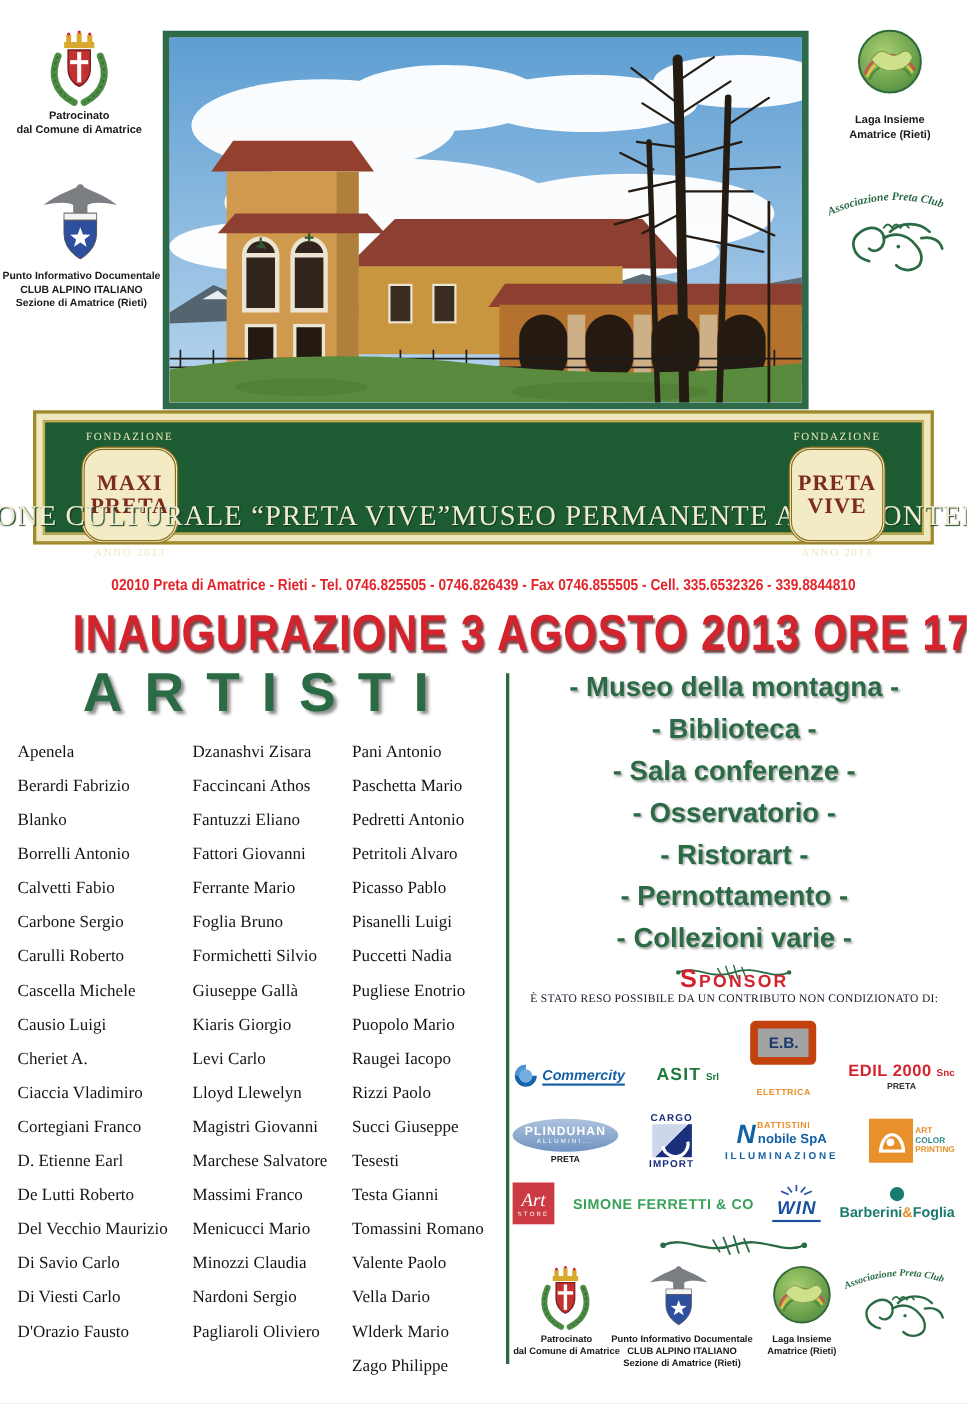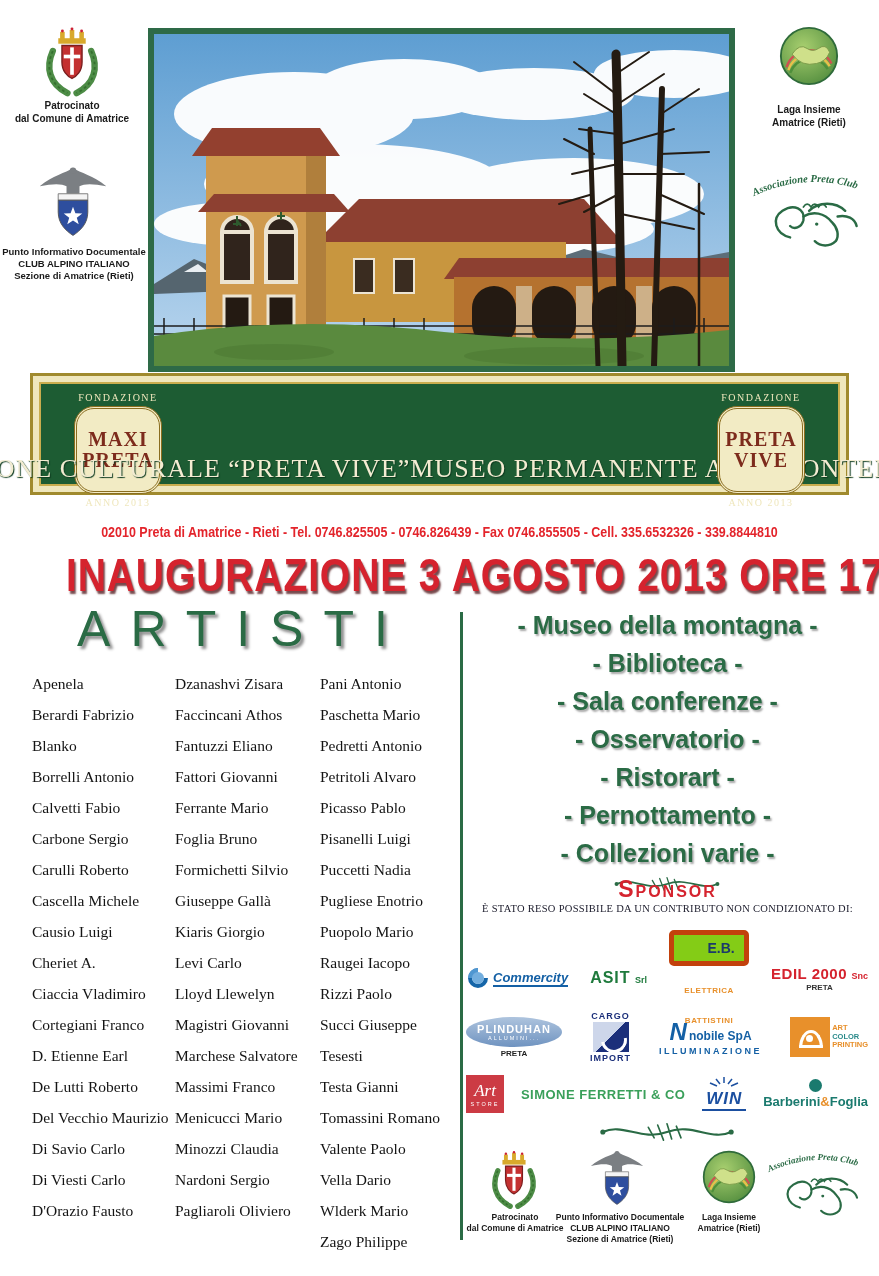--- a/index.html
+++ b/index.html
@@ -35,48 +35,48 @@
                 letter-spacing:1px;white-space:nowrap;text-shadow:1px 1px 1px #0d3a1e;}
 
   
   .contact-line{left:0;top:524px;width:879px;text-align:center;color:#e3242b;font-weight:bold;
                 font-size:14.5px;white-space:nowrap;transform:scaleX(0.86);transform-origin:center;}
   .headline{left:0;top:548px;width:879px;text-align:center;color:#d5232e;font-weight:bold;
             font-size:46px;letter-spacing:1px;white-space:nowrap;transform:scaleX(0.85);
             transform-origin:center;text-shadow:2px 3px 2px rgba(72,12,16,0.75);}
 
   
-  .artisti-title{left:30px;top:600px;width:425px;text-align:center;color:#2a6b45;font-weight:normal;
+  .artisti-title{left:30px;top:600px;width:425px;text-align:center;color:#2a6b45;font-weight:bold;
                  font-size:50px;letter-spacing:20px;white-space:nowrap;
                  text-shadow:3px 3px 3px rgba(0,0,0,0.45);}
   .artist-col{top:668px;width:150px;font-family:"Liberation Serif",serif;font-size:15.5px;color:#141414;}
   .artist-col div{line-height:31px;white-space:nowrap;}
-  .col1{left:32px;} .col2{left:175px;} .col3{left:320px;}
+  .col1{left:16px;} .col2{left:175px;} .col3{left:320px;}
   .divider-vert{left:460px;top:612px;width:3px;height:628px;background:#2a6b45;}
 
   
   .amenities{left:470px;top:606px;width:395px;text-align:center;}
   .amenities div{font-size:25px;font-weight:bold;color:#2a6b45;line-height:38px;white-space:nowrap;
                  text-shadow:1.5px 1.5px 2px rgba(0,0,0,0.35);}
   .sponsor-note{left:470px;top:903px;width:395px;text-align:center;font-family:"Liberation Serif",serif;
                 font-size:10.5px;color:#1a1a2a;letter-spacing:0.3px;}
   .sponsor-title{left:470px;top:876px;width:395px;text-align:center;color:#d5232e;font-weight:bold;
                  font-size:23px;font-variant:small-caps;letter-spacing:2px;}
 
   
   .sponsor-row{left:466px;width:402px;display:flex;justify-content:space-between;align-items:center;}
   .row1{top:952px;height:52px;} .row2{top:1008px;height:58px;} .row3{top:1068px;height:52px;}
   .sp{display:flex;flex-direction:column;align-items:center;justify-content:center;text-align:center;}
   .commercity{flex-direction:row;gap:3px;}
   .commercity .txt{font-size:13px;font-weight:bold;font-style:italic;color:#1460a5;border-bottom:2px solid #1460a5;}
   .asit .txt{font-size:16px;font-weight:bold;color:#1e7a3c;letter-spacing:1px;}
   .asit .sfx,.edil .sfx{font-size:9px;font-weight:bold;}
   .asit .sfx{color:#1e7a3c;} 
-  .eb-box{width:46px;height:26px;border:5px solid #c2410c;border-radius:5px;display:flex;align-items:center;
-          justify-content:center;font-size:14px;font-weight:bold;color:#1b3a6b;background:#84cc16;padding-left:24px;}
+  .eb-box{width:46px;height:26px;border:7px solid #c2410c;border-radius:5px;display:flex;align-items:center;
+          justify-content:center;font-size:14px;font-weight:bold;color:#1b3a6b;background:#a3a3a3;}
   .eb .sub{font-size:8px;font-weight:bold;color:#e8902b;line-height:1.2;margin-top:20px;letter-spacing:0.5px;}
   .edil .txt{font-size:15px;font-weight:bold;color:#d5232e;letter-spacing:0.5px;}
   .edil .sfx{color:#d5232e;}
   .edil .sub{font-size:8px;font-weight:bold;color:#333;}
   .plin-oval{width:96px;height:30px;border-radius:50%;background:linear-gradient(#aec4de,#6f93c0);
              display:flex;flex-direction:column;align-items:center;justify-content:center;color:#fff;}
   .plin-oval .l1{font-size:11px;font-weight:bold;letter-spacing:1px;}
   .plin-oval .l2{font-size:5.5px;letter-spacing:2px;}
   .plinduhan .sub{font-size:8px;font-weight:bold;color:#222;margin-top:2px;}
   .cargo .t{font-size:9px;font-weight:bold;color:#1b2f7a;letter-spacing:1px;}

